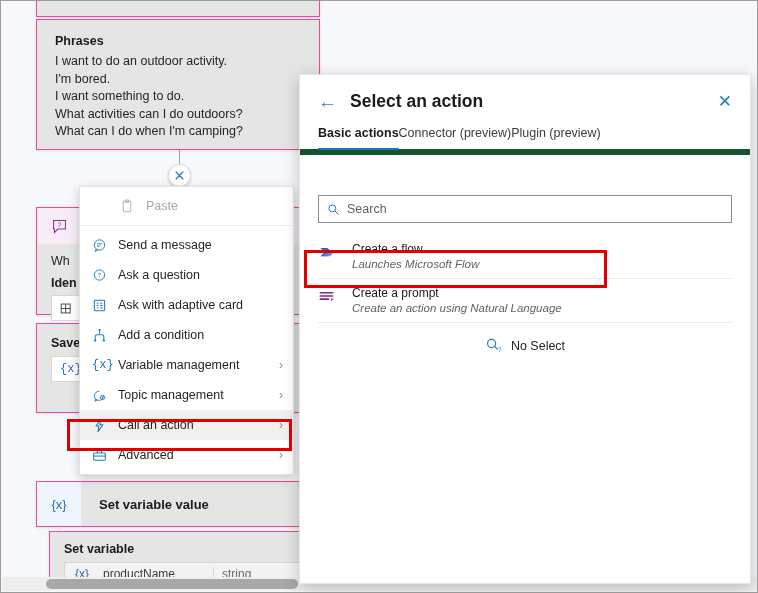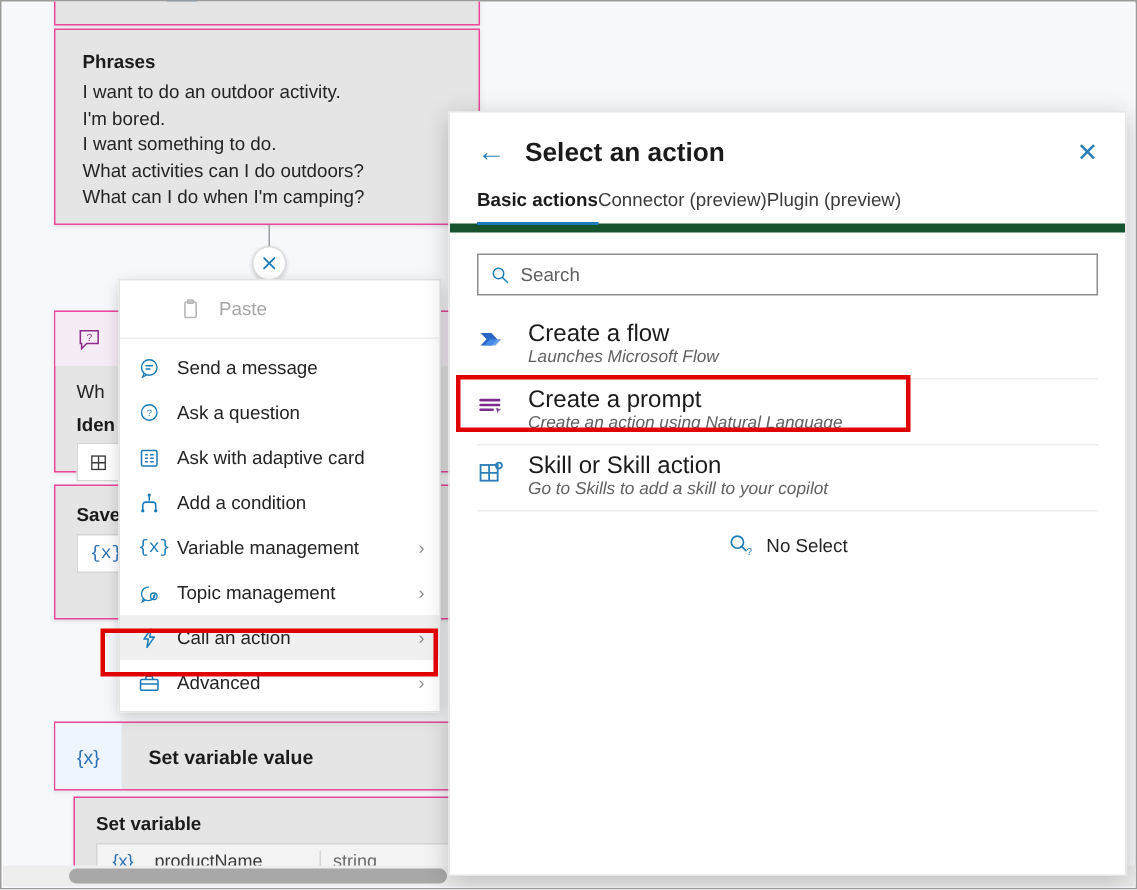--- a/index.html
+++ b/index.html
@@ -204,39 +204,39 @@
   .tab.active::after {
     content: ""; position: absolute;
     left: 0; right: 0; bottom: -1px; height: 2px;
     background: #1b7bb8;
   }
 
   .search-wrap { padding: 14px 18px 0 18px; }
   .search-box {
     display: flex; align-items: center;
     height: 28px; border: 1px solid #8d8d8d;
-    background: #fff; padding: 0 8px; gap: 7px;
+    background: #fff; padding: 0 8px; gap: 7px; margin-top: 26px;
   }
   .search-ico { color: #1b7bb8; font-size: 12px; }
   .search-ph { font-size: 12.5px; color: #5f5f5f; }
 
   .list { padding: 12px 18px 0 18px; }
   .list-item {
     display: flex; align-items: flex-start;
     padding: 6px 0 6px 0;
     border-bottom: 1px solid #ededed;
     min-height: 38px;
   }
   .li-ico {
     width: 34px; flex: none;
     display: flex; align-items: center; justify-content: flex-start;
     padding-top: 3px;
   }
   .li-text { flex: 1; }
-  .li-title { font-size: 16px; color: #1b1b1b; line-height: 16px; }
+  .li-title { font-size: 12px; color: #1b1b1b; line-height: 16px; }
   .li-sub { font-size: 11.5px; color: #616161; font-style: italic; line-height: 15px; }
 
   .noflows {
     display: flex; align-items: center; justify-content: center;
     gap: 9px; padding-top: 14px;
     font-size: 12.5px; color: #242424;
   }
 
   
   .hscroll {
@@ -478,33 +478,20 @@
             <path d="M2.5 5h13 M2.5 8.4h13 M2.5 11.8h8.5" stroke="#7b2d8e" stroke-width="1.8" stroke-linecap="round"></path>
             <path d="M13.4 10.4l3.6 1.4-2.1.6-.5 2.1z" fill="#7b2d8e"></path>
           </svg>
         </div>
         <div class="li-text">
           <div class="li-title">Create a prompt</div>
           <div class="li-sub">Create an action using Natural Language</div>
         </div>
       </div>
 
-      <div class="list-item">
-        <div class="li-ico">
-          <svg width="19" height="19" viewBox="0 0 20 20">
-            <rect x="2.5" y="4.2" width="12" height="11" fill="none" stroke="#2a7fb8" stroke-width="1.3"></rect>
-            <path d="M2.5 9.7h12 M8.5 4.2v11" stroke="#2a7fb8" stroke-width="1.3"></path>
-            <circle cx="15.4" cy="4.6" r="2.1" fill="none" stroke="#2a7fb8" stroke-width="1.3"></circle>
-          </svg>
-        </div>
-        <div class="li-text">
-          <div class="li-title">Skill or Skill action</div>
-          <div class="li-sub">Go to Skills to add a skill to your copilot</div>
-        </div>
-      </div>
 
       <div class="noflows">
         <span>
           <svg width="17" height="17" viewBox="0 0 18 18">
             <circle cx="7" cy="6.8" r="4.3" fill="none" stroke="#1b7bb8" stroke-width="1.2"></circle>
             <path d="M10.2 10L13 12.8" stroke="#1b7bb8" stroke-width="1.2" stroke-linecap="round"></path>
             <text x="13.4" y="16" font-size="7" fill="#1b7bb8" font-family="sans-serif">?</text>
           </svg>
         </span>
         <span>No Select</span>

